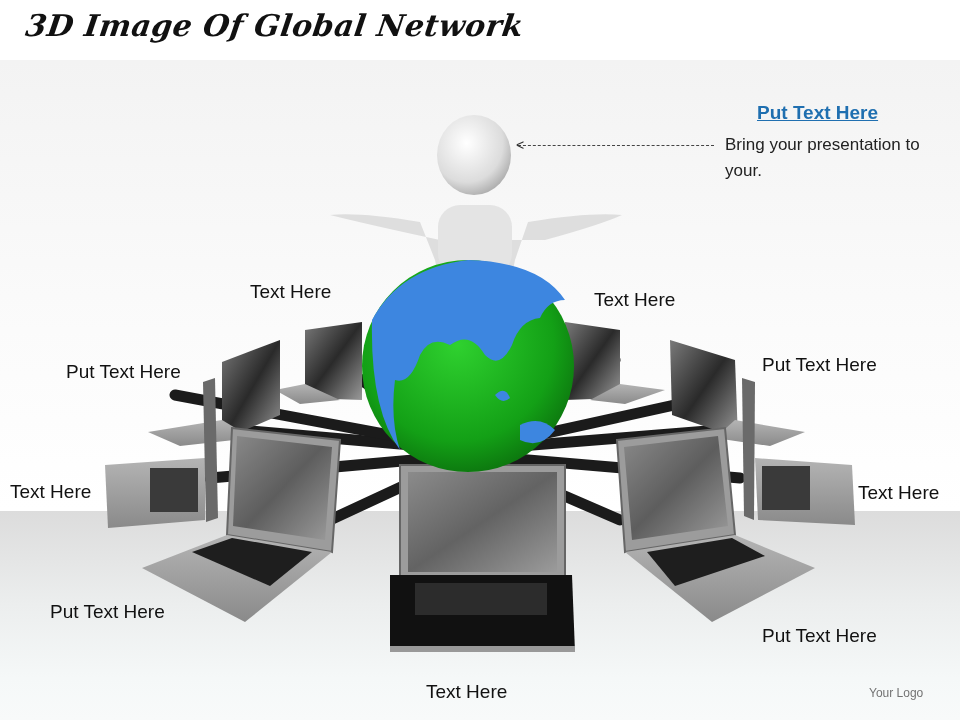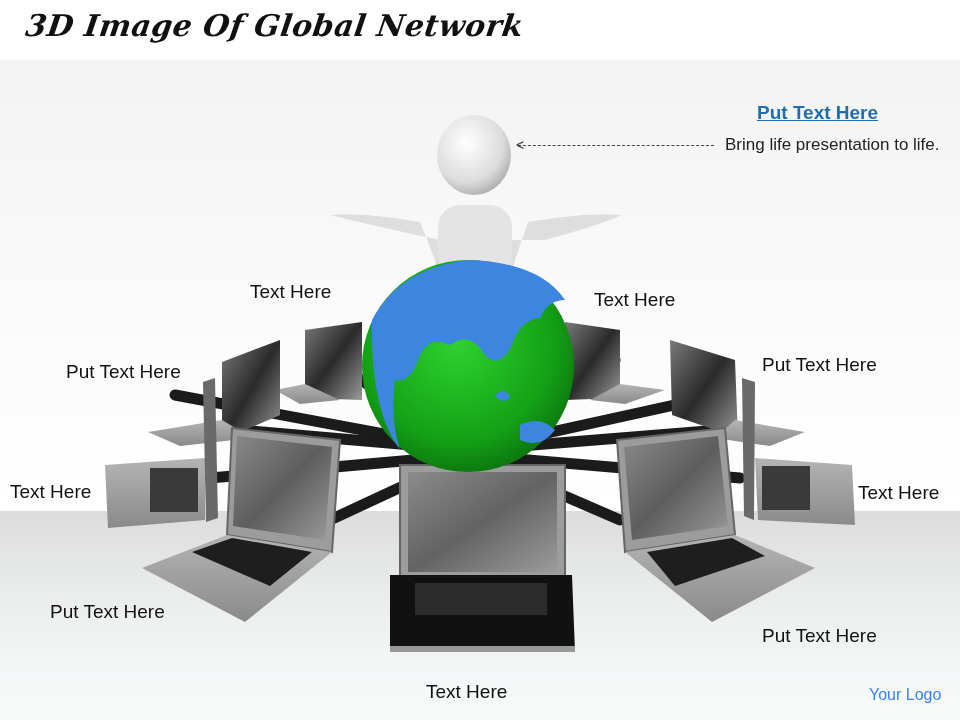--- a/index.html
+++ b/index.html
@@ -11,21 +11,21 @@
   .stage { position:absolute; left:0; top:60px; width:960px; height:450px;
            background:linear-gradient(#f3f3f3, #fbfbfb 60%, #ffffff); }
   .floor { position:absolute; left:0; top:511px; width:960px; height:209px;
            background:linear-gradient(#dcdcdc, #eceeee 45%, #f5f8f8 80%, #f8fafa); }
   .label { position:absolute; font-weight:normal; font-size:19px; color:#111; white-space:nowrap; }
   .callout-title { position:absolute; left:757px; top:102px; font-weight:bold; font-size:19px;
                    color:#1f6fb0; text-decoration:underline; }
   .callout-body { position:absolute; left:725px; top:132px; width:220px; font-size:17px; line-height:26px; color:#222; }
   .arrow { position:absolute; left:518px; top:145px; width:196px; height:0; border-top:1px dashed #444; }
   .arrow-head { position:absolute; left:516px; top:139px; font-size:14px; color:#333; line-height:12px; }
-  .logo { position:absolute; left:869px; top:686px; font-size:16px; color:#3b82f6; }
+  .logo { position:absolute; left:869px; top:686px; font-size:12px; color:#737373; }
   svg.scene { position:absolute; left:0; top:0; }
 </style>
 </head>
 <body>
 
 <div class="title-bar">
   <div class="title">3D Image Of Global Network</div>
 </div>
 <div class="stage"></div>
 <div class="floor"></div>
@@ -124,21 +124,21 @@
     <circle cx="468" cy="366" r="106" fill="url(#globe)"></circle>
     <path d="M372,320 Q400,268 468,260 Q540,262 565,300 Q548,300 540,318 Q520,320 512,345 Q500,370 485,355 Q470,330 450,345 Q430,335 420,355 Q410,385 395,380 Q390,420 400,450 Q370,410 372,320 Z" fill="#3d86e0"></path>
     <path d="M520,425 Q540,415 555,430 Q540,450 520,440 Z" fill="#3d86e0"></path>
     <path d="M495,395 Q505,385 510,398 Q502,405 495,395 Z" fill="#3d86e0"></path>
   </g>
 </svg>
 
 <div class="arrow"></div>
 <div class="arrow-head">&lt;</div>
 <div class="callout-title">Put Text Here</div>
-<div class="callout-body">Bring life presentation to life.</div>
+<div class="callout-body">Bring your presentation to your.</div>
 
 <div class="label" style="left:250px;top:281px;">Text Here</div>
 <div class="label" style="left:594px;top:289px;">Text Here</div>
 <div class="label" style="left:66px;top:361px;">Put Text Here</div>
 <div class="label" style="left:762px;top:354px;">Put Text Here</div>
 <div class="label" style="left:10px;top:481px;">Text Here</div>
 <div class="label" style="left:858px;top:482px;">Text Here</div>
 <div class="label" style="left:50px;top:601px;">Put Text Here</div>
 <div class="label" style="left:762px;top:625px;">Put Text Here</div>
 <div class="label" style="left:426px;top:681px;">Text Here</div>

